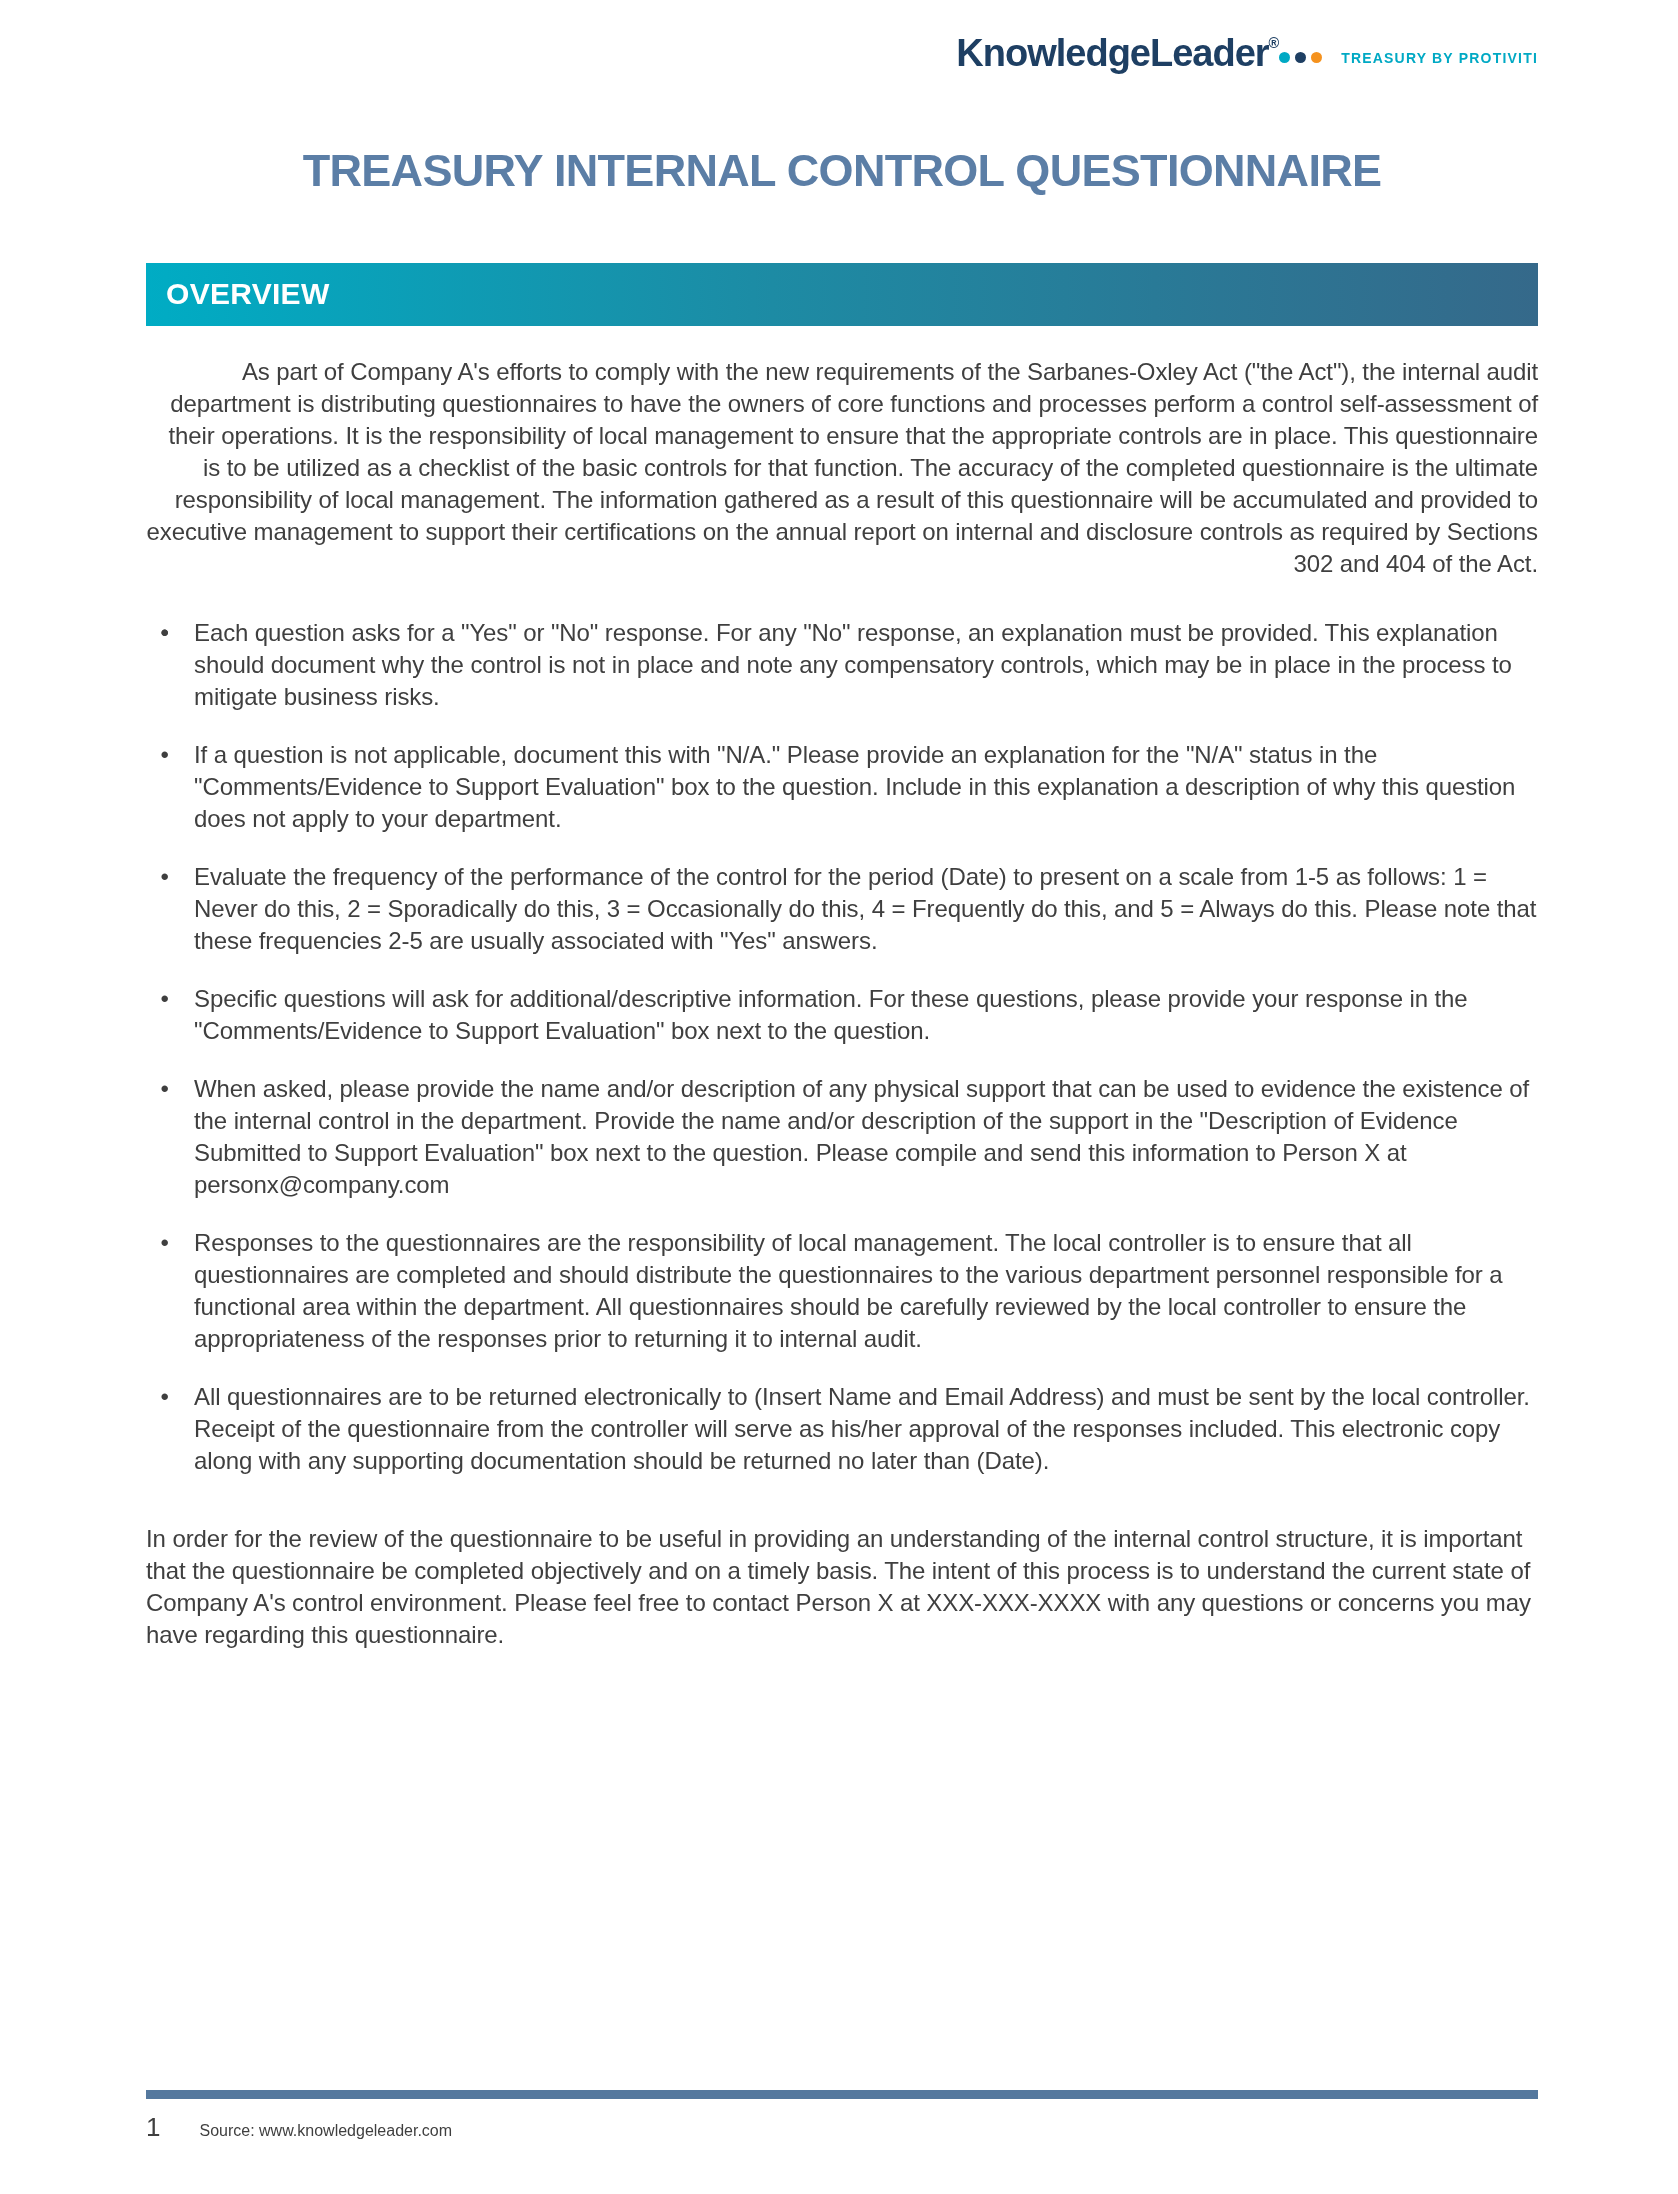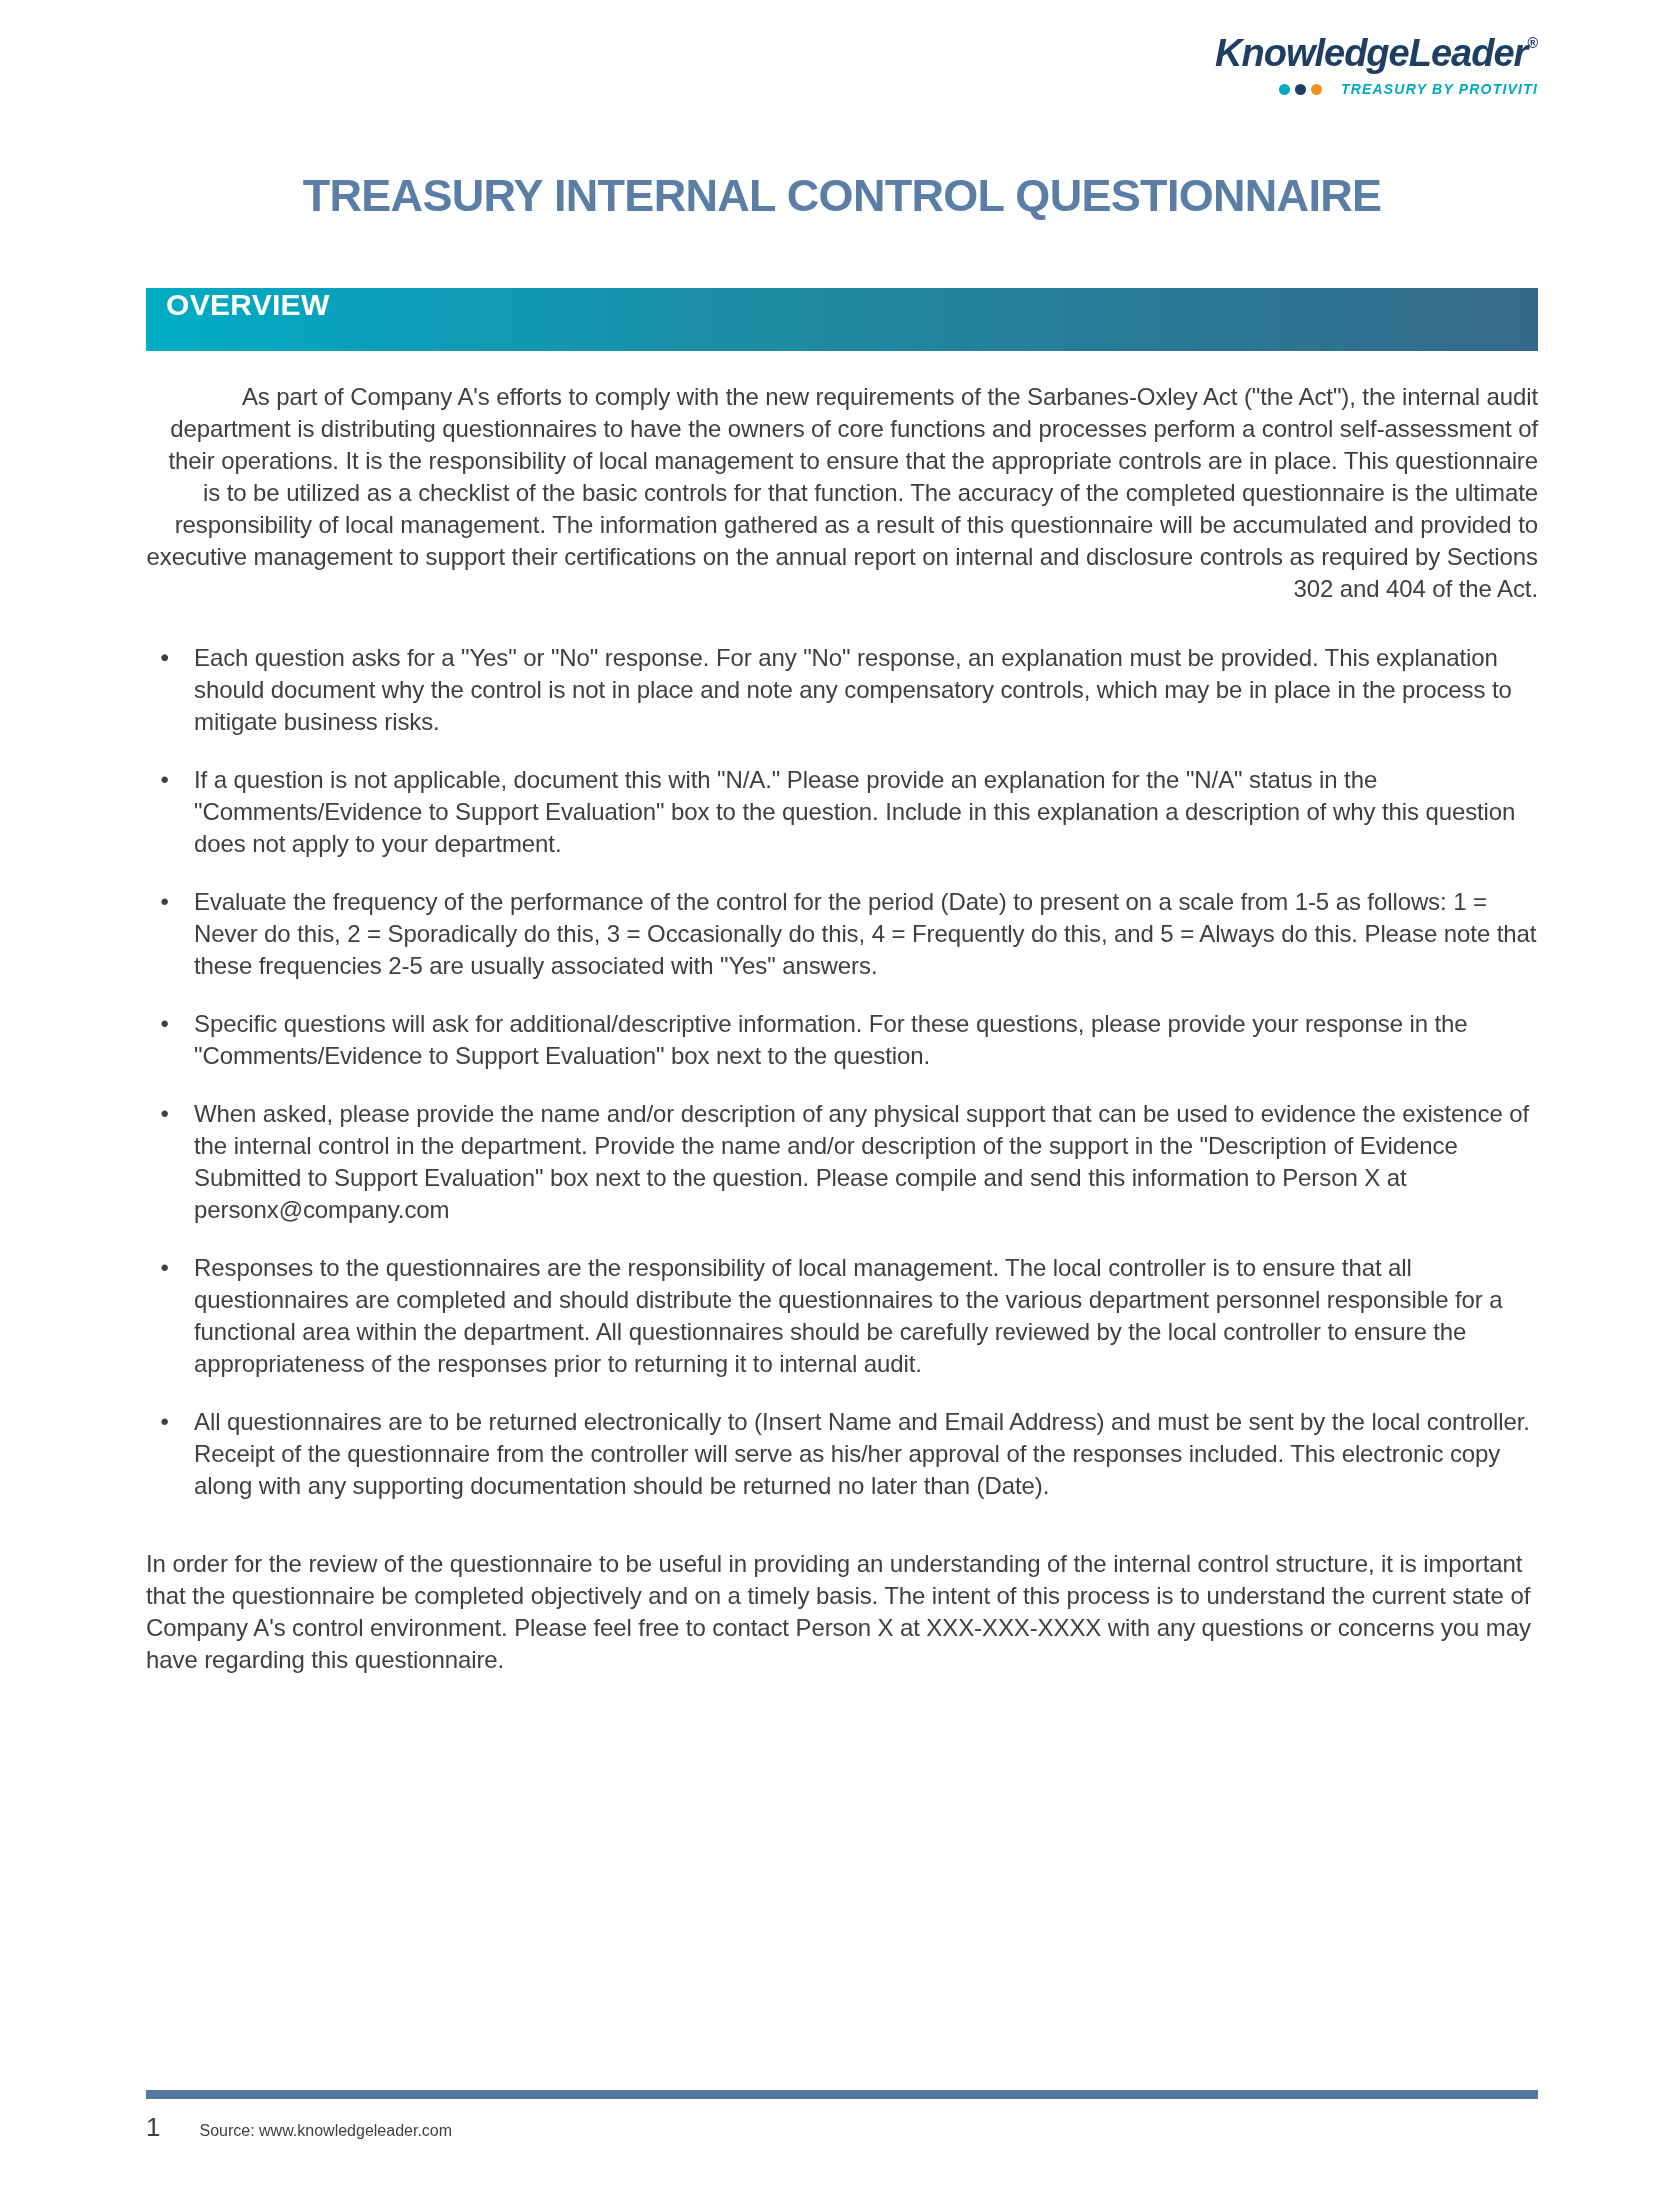--- a/index.html
+++ b/index.html
@@ -20,23 +20,21 @@
   }
 
   
   .logo-block {
     padding-top: 34px;
     display: flex;
     justify-content: flex-end;
   }
   .logo-inner {
     display: inline-flex;
-    flex-direction: column;
-    align-items: flex-end;
-    font-style: italic;
+    align-items: center;
   }
   .brand {
     font-size: 38px;
     font-weight: bold;
     color: #1E3F63;
     letter-spacing: -1px;
     line-height: 1;
   }
   .brand .reg {
     font-size: 14.5px;
@@ -75,21 +73,21 @@
     color: #5B7EA6;
     letter-spacing: -0.7px;
     line-height: 1.1;
   }
 
   
   .section-bar {
     height: 63px;
     background: linear-gradient(90deg, #00ACC4 0%, #1D8BA4 45%, #35698A 100%);
     display: flex;
-    align-items: flex-start;
+    align-items: center;
     padding-left: 20px;
     color: #ffffff;
     font-size: 30px;
     font-weight: bold;
     letter-spacing: 0.3px;
   }
   .bar-overview     { margin-top: 67px; }
   .bar-instructions { margin-top: 78px; }
 
   

